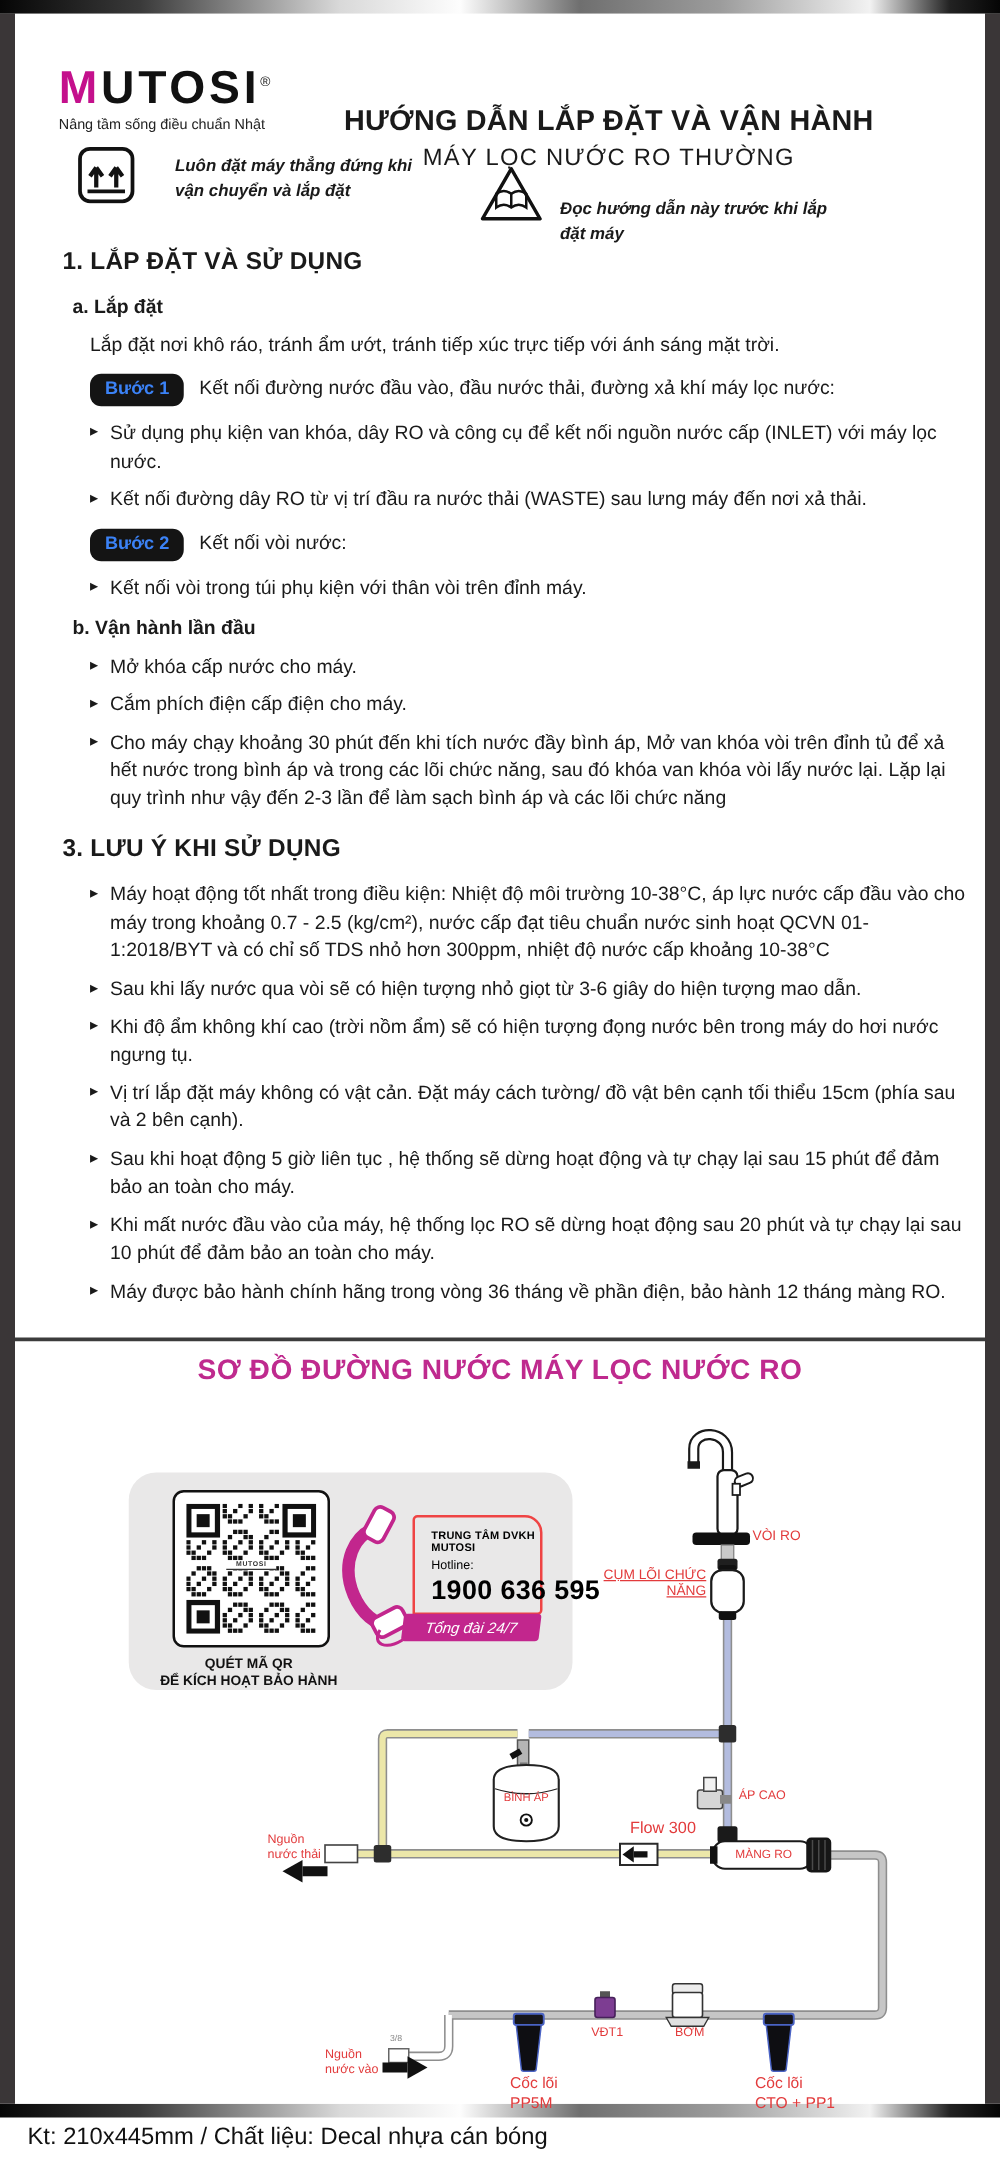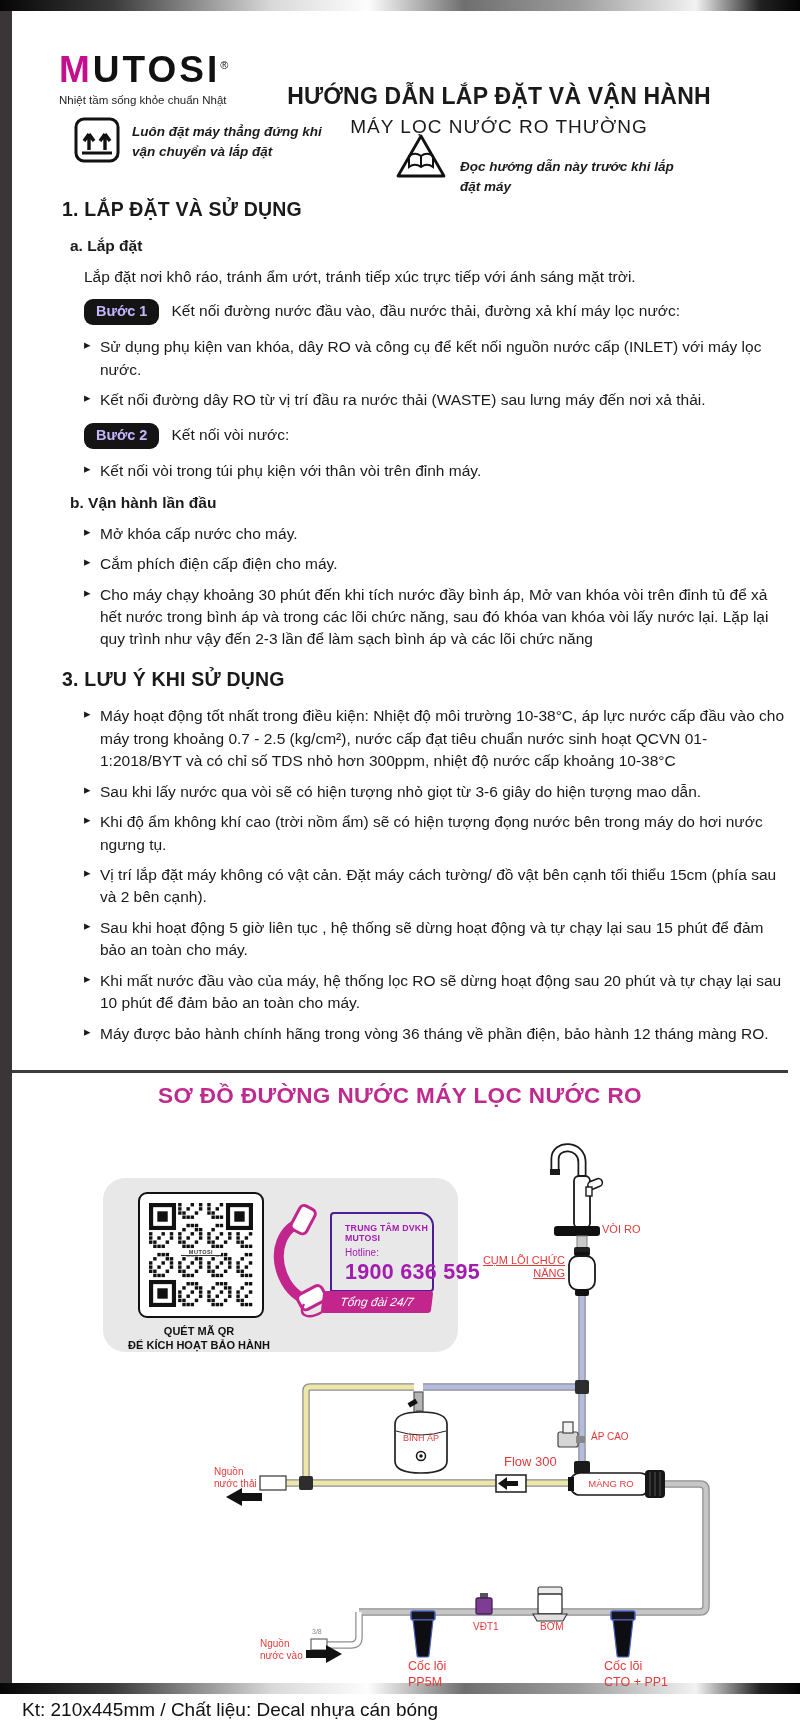--- a/index.html
+++ b/index.html
@@ -1,21 +1,21 @@
 <!DOCTYPE html>
 <html><head>
 <meta charset="utf-8">
 <style>
   html,body{margin:0;padding:0;}
   body{width:800px;height:1732px;position:relative;background:#ffffff;
        font-family:"Liberation Sans","DejaVu Sans",sans-serif;color:#1a1a1a;overflow:hidden;}
   .metal-bar{position:absolute;left:0;width:800px;height:11px;
     background:linear-gradient(90deg,#060606 0%,#3a3a3a 14%,#d9d9d9 34%,#fdfdfd 46%,#6f6f6f 58%,#9c9c9c 72%,#f2f2f2 87%,#222 95%,#050505 100%);}
   .side-bar{position:absolute;top:11px;height:1672px;width:12px;background:#3a3637;}
-  .card{position:absolute;left:24px;top:11px;width:776px;height:1672px;background:#fff;}
+  .card{position:absolute;left:12px;top:11px;width:776px;height:1672px;background:#fff;}
 
   
   .logo{position:absolute;left:35px;top:40px;}
   .logo-word{font-size:37px;font-weight:800;letter-spacing:3px;color:#111;line-height:1;}
   .logo-word .m{color:#c4108c;}
   .logo-reg{font-size:11px;vertical-align:super;font-weight:400;}
   .logo-tagline{font-size:11.5px;margin-top:6px;color:#222;}
   .title-block{position:absolute;left:235px;top:44px;width:480px;text-align:center;margin-top:28px;}
   .title-main{font-size:23px;font-weight:800;letter-spacing:0.2px;}
   .title-sub{font-size:19px;font-weight:500;letter-spacing:1px;margin-top:6px;}
@@ -25,42 +25,42 @@
   .notice-text{font-size:13.5px;font-weight:700;font-style:italic;line-height:1.45;}
   .nicon{flex:0 0 auto;}
 
   
   .body-flow{position:absolute;left:38px;top:184px;width:724px;font-size:15.5px;line-height:1.45;}
   .h1{font-size:19.5px;font-weight:800;margin:14px 0 12px 0;letter-spacing:0.2px;}
   .h1.first{margin-top:0;}
   .h2{font-size:15.5px;font-weight:800;margin:10px 0 8px 8px;}
   .indent-p{padding-left:22px;margin:8px 0;}
   .step{display:flex;align-items:flex-start;gap:12px;padding-left:22px;margin:11px 0;}
-  .step-badge{background:#141414;color:#c4b5fd;font-weight:700;font-size:14.5px;
+  .step-badge{background:#141414;color:#3b82f6;font-weight:700;font-size:14.5px;
               padding:2px 12px 3px;border-radius:9px;white-space:nowrap;}
   .step-text{padding-top:1px;}
   .bullet{position:relative;padding-left:38px;margin:8px 0;}
   .bullet::before{content:"▸";position:absolute;left:22px;top:0;font-size:13px;}
 
   
   .diagram{position:absolute;left:12px;top:1070px;width:776px;height:613px;}
   .d-rule{position:absolute;left:0;top:0;width:776px;height:2.5px;background:#3c3c3c;}
   .d-title{position:absolute;left:0;top:13px;width:776px;text-align:center;
            font-size:22.5px;font-weight:800;color:#bf2a8e;letter-spacing:0.4px;}
   .qr-panel{position:absolute;left:91px;top:108px;width:355px;height:174px;background:#e9e8e8;border-radius:22px;}
   .qr-box{position:absolute;left:35px;top:14px;width:122px;height:122px;background:#fff;
           border:2px solid #111;border-radius:9px;}
   .qr-box svg{position:absolute;left:9px;top:9px;}
   .qr-center{position:absolute;left:41px;top:55px;width:40px;background:#fff;text-align:center;
              font-size:5.5px;font-weight:700;letter-spacing:0.5px;border-bottom:0.5px solid #333;color:#333;}
   .qr-caption{position:absolute;left:5px;top:146px;width:182px;text-align:center;
               font-size:11px;font-weight:800;line-height:1.3;color:#111;}
   .phone-svg{position:absolute;left:158px;top:26px;}
   .hotline-box{position:absolute;left:227px;top:34px;width:104px;height:80px;
-               border:2px solid #4c1d95;border-radius:4px 14px 4px 0;color:#a21caf;
+               border:2px solid #ef4444;border-radius:4px 14px 4px 0;color:#000000;
                padding:9px 0 0 13px;box-sizing:border-box;background:#fff0;}
   .hl-center{font-size:8.8px;font-weight:700;letter-spacing:0.2px;}
   .hl-label{font-size:10px;margin-top:4px;}
   .hl-number{font-size:21.5px;font-weight:800;letter-spacing:0.3px;margin-top:2px;white-space:nowrap;}
   .hl-bar{position:absolute;left:219px;top:113px;width:110px;height:22px;background:#c2268d;
           color:#fff;font-size:12px;font-style:italic;text-align:center;line-height:22px;
           transform:skewX(-7deg);border-radius:3px;}
   .d-label{position:absolute;color:#e23b3c;font-size:11px;line-height:1.2;}
   .d-svg{position:absolute;left:0;top:0;pointer-events:none;}
   .tube-out{fill:none;stroke:#8e8e8e;stroke-width:7.5px;}
@@ -74,37 +74,37 @@
 
 <div class="metal-bar" style="top:0;"></div>
 <div class="metal-bar" style="top:1683px;"></div>
 <div class="side-bar" style="left:0;"></div>
 <div class="side-bar" style="left:788px;"></div>
 
 <div class="card">
 
   <div class="logo">
     <div class="logo-word"><span class="m">M</span><span>UTOSI</span><span class="logo-reg">®</span></div>
-    <div class="logo-tagline">Nhiệt tầm sống khỏe chuẩn Nhật</div>
+    <div class="logo-tagline">Nâng tầm sống điều chuẩn Nhật</div>
   </div>
   <div class="title-block">
     <div class="title-main">HƯỚNG DẪN LẮP ĐẶT VÀ VẬN HÀNH</div>
     <div class="title-sub">MÁY LỌC NƯỚC RO THƯỜNG</div>
   </div>
 
   <div class="notice" style="left:50px;top:106px;width:300px;">
     <span class="nicon">
       <svg width="46" height="46" viewBox="0 0 46 46">
         <rect x="2" y="2" width="42" height="42" rx="8" fill="none" stroke="#111" stroke-width="3"></rect>
         <path d="M15,33 V17 M15,17 l-5,7 M15,17 l5,7" stroke="#111" stroke-width="3.4" fill="none"></path>
         <path d="M31,33 V17 M31,17 l-5,7 M31,17 l5,7" stroke="#111" stroke-width="3.4" fill="none"></path>
         <line x1="8" y1="36" x2="38" y2="36" stroke="#111" stroke-width="3"></line>
       </svg>
     </span>
-    <span class="notice-text" style="width:205px;">Luôn đặt máy thẳng đứng khi vận chuyển và lắp đặt</span>
+    <span class="notice-text" style="width:205px;margin-left:20px;">Luôn đặt máy thẳng đứng khi vận chuyển và lắp đặt</span>
   </div>
   <div class="notice" style="left:370px;top:108px;width:310px;">
     <span class="nicon">
       <svg width="54" height="48" viewBox="0 0 54 48">
         <path d="M27,4 L50,44 L4,44 Z" fill="none" stroke="#111" stroke-width="2.8" stroke-linejoin="round"></path>
         <path d="M15,35 q6,-4.5 12,0 q6,-4.5 12,0 l0,-11 q-6,-4.5 -12,0 q-6,-4.5 -12,0 z" fill="none" stroke="#111" stroke-width="2"></path>
         <line x1="27" y1="24" x2="27" y2="35" stroke="#111" stroke-width="2"></line>
       </svg>
     </span>
     <span class="notice-text" style="width:232px;margin-top:38px;">Đọc hướng dẫn này trước khi lắp đặt máy</span>

